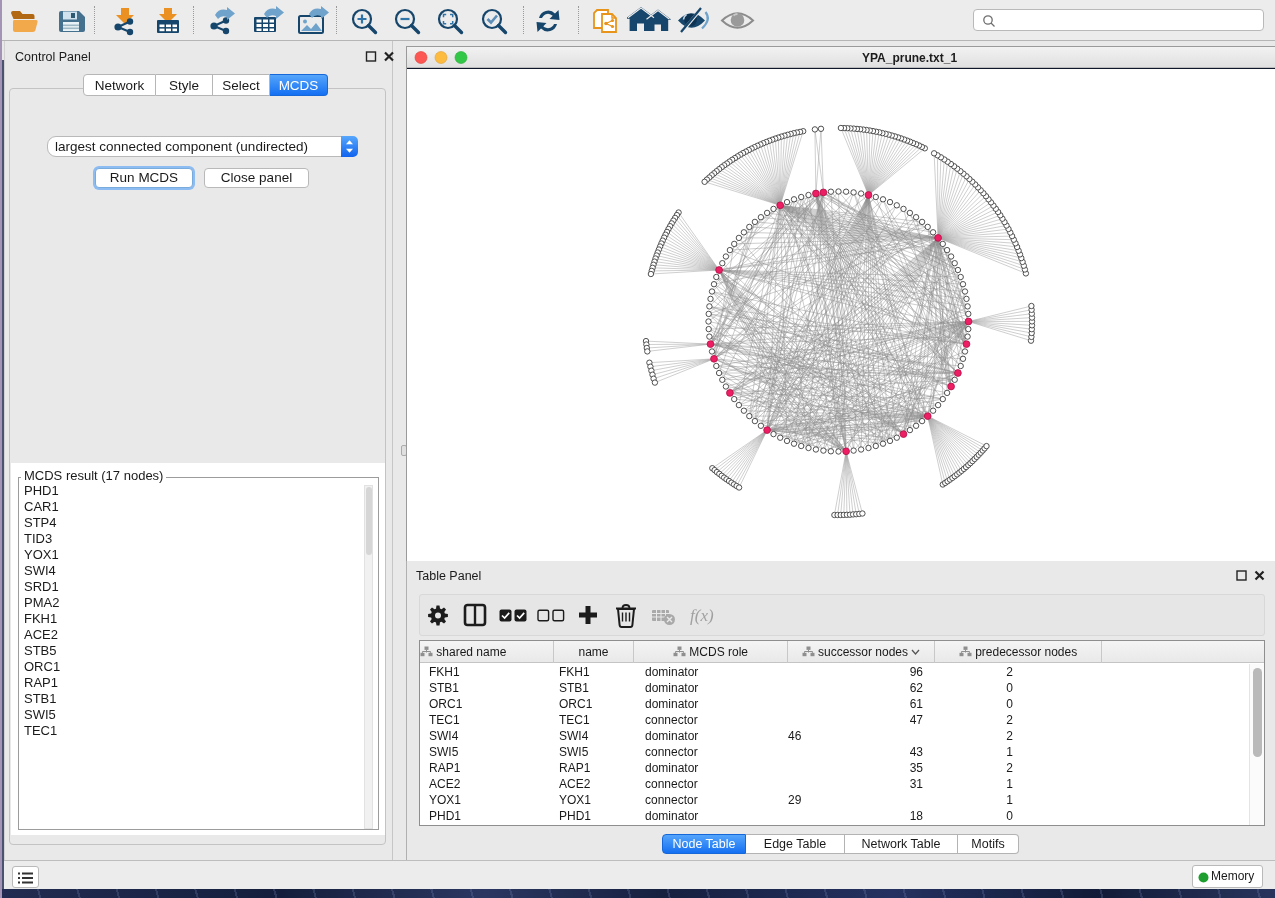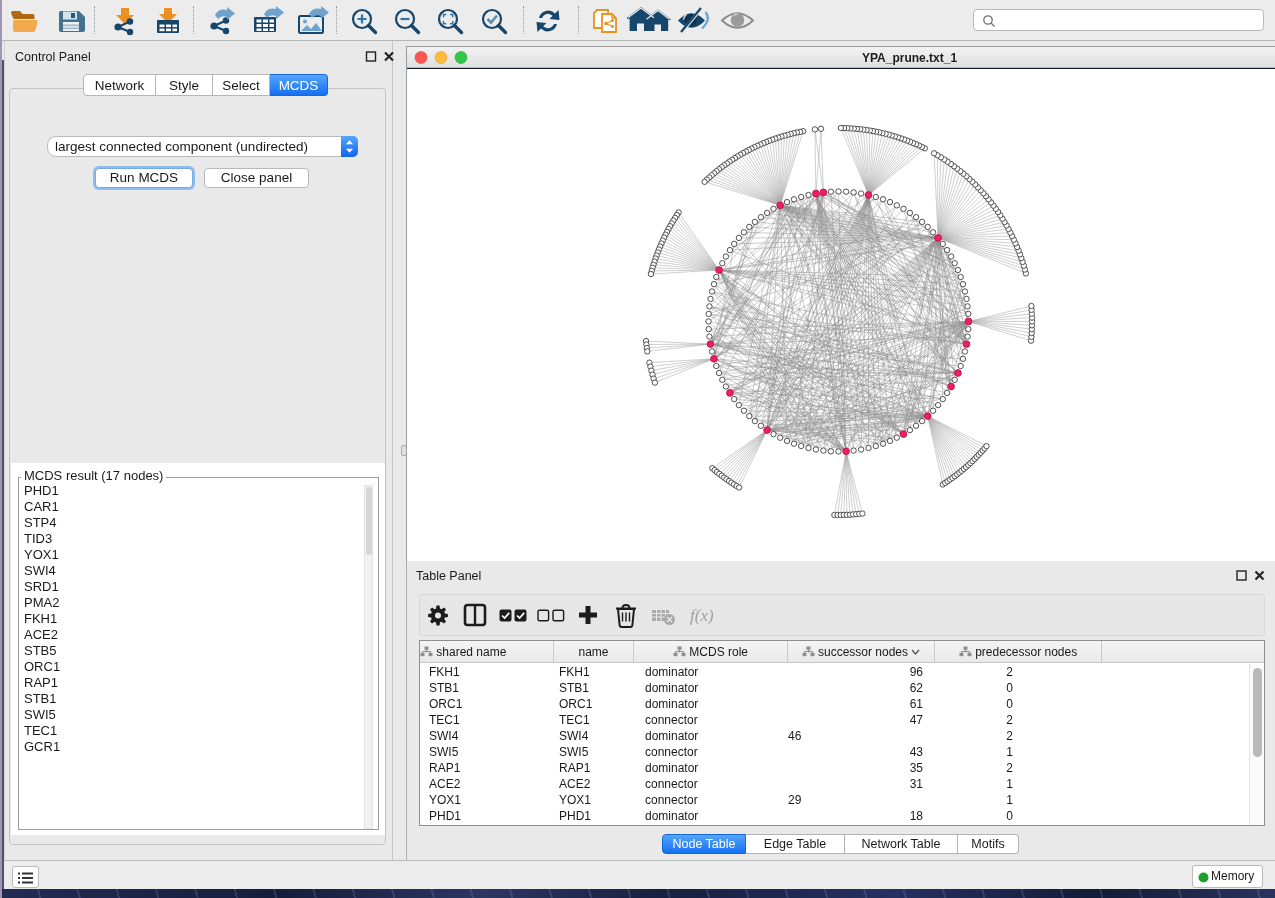--- a/index.html
+++ b/index.html
@@ -164,21 +164,20 @@
         <div style="height:16px;line-height:16px">SRD1</div>
         <div style="height:16px;line-height:16px">PMA2</div>
         <div style="height:16px;line-height:16px">FKH1</div>
         <div style="height:16px;line-height:16px">ACE2</div>
         <div style="height:16px;line-height:16px">STB5</div>
         <div style="height:16px;line-height:16px">ORC1</div>
         <div style="height:16px;line-height:16px">RAP1</div>
         <div style="height:16px;line-height:16px">STB1</div>
         <div style="height:16px;line-height:16px">SWI5</div>
         <div style="height:16px;line-height:16px">TEC1</div>
-        <div style="height:16px;line-height:16px">GCR1</div>
       </div>
     <div class="abs" style="left:353px;top:22px;width:9px;height:344px;background:#f1f1f1;border:1px solid #e2e2e2">
       <div class="abs" style="left:1px;top:1px;width:6px;height:68px;background:#d6d6d6;border-radius:3px"></div>
     </div>
   </div>
 </div>
 <div class="abs" style="left:400.5px;top:445px;width:6px;height:11px;background:#e0e0e0;border:1px solid #ababab;border-radius:2px"></div>
 <div class="abs" style="left:836px;top:555px;width:8px;height:6px;background:#e0e0e0;border:1px solid #ababab;border-radius:2px"></div>
 
 <div class="abs" style="left:406px;top:46px;width:869px;height:515px;border:1px solid #9a9a9a;border-right:none;background:#0f172a">

